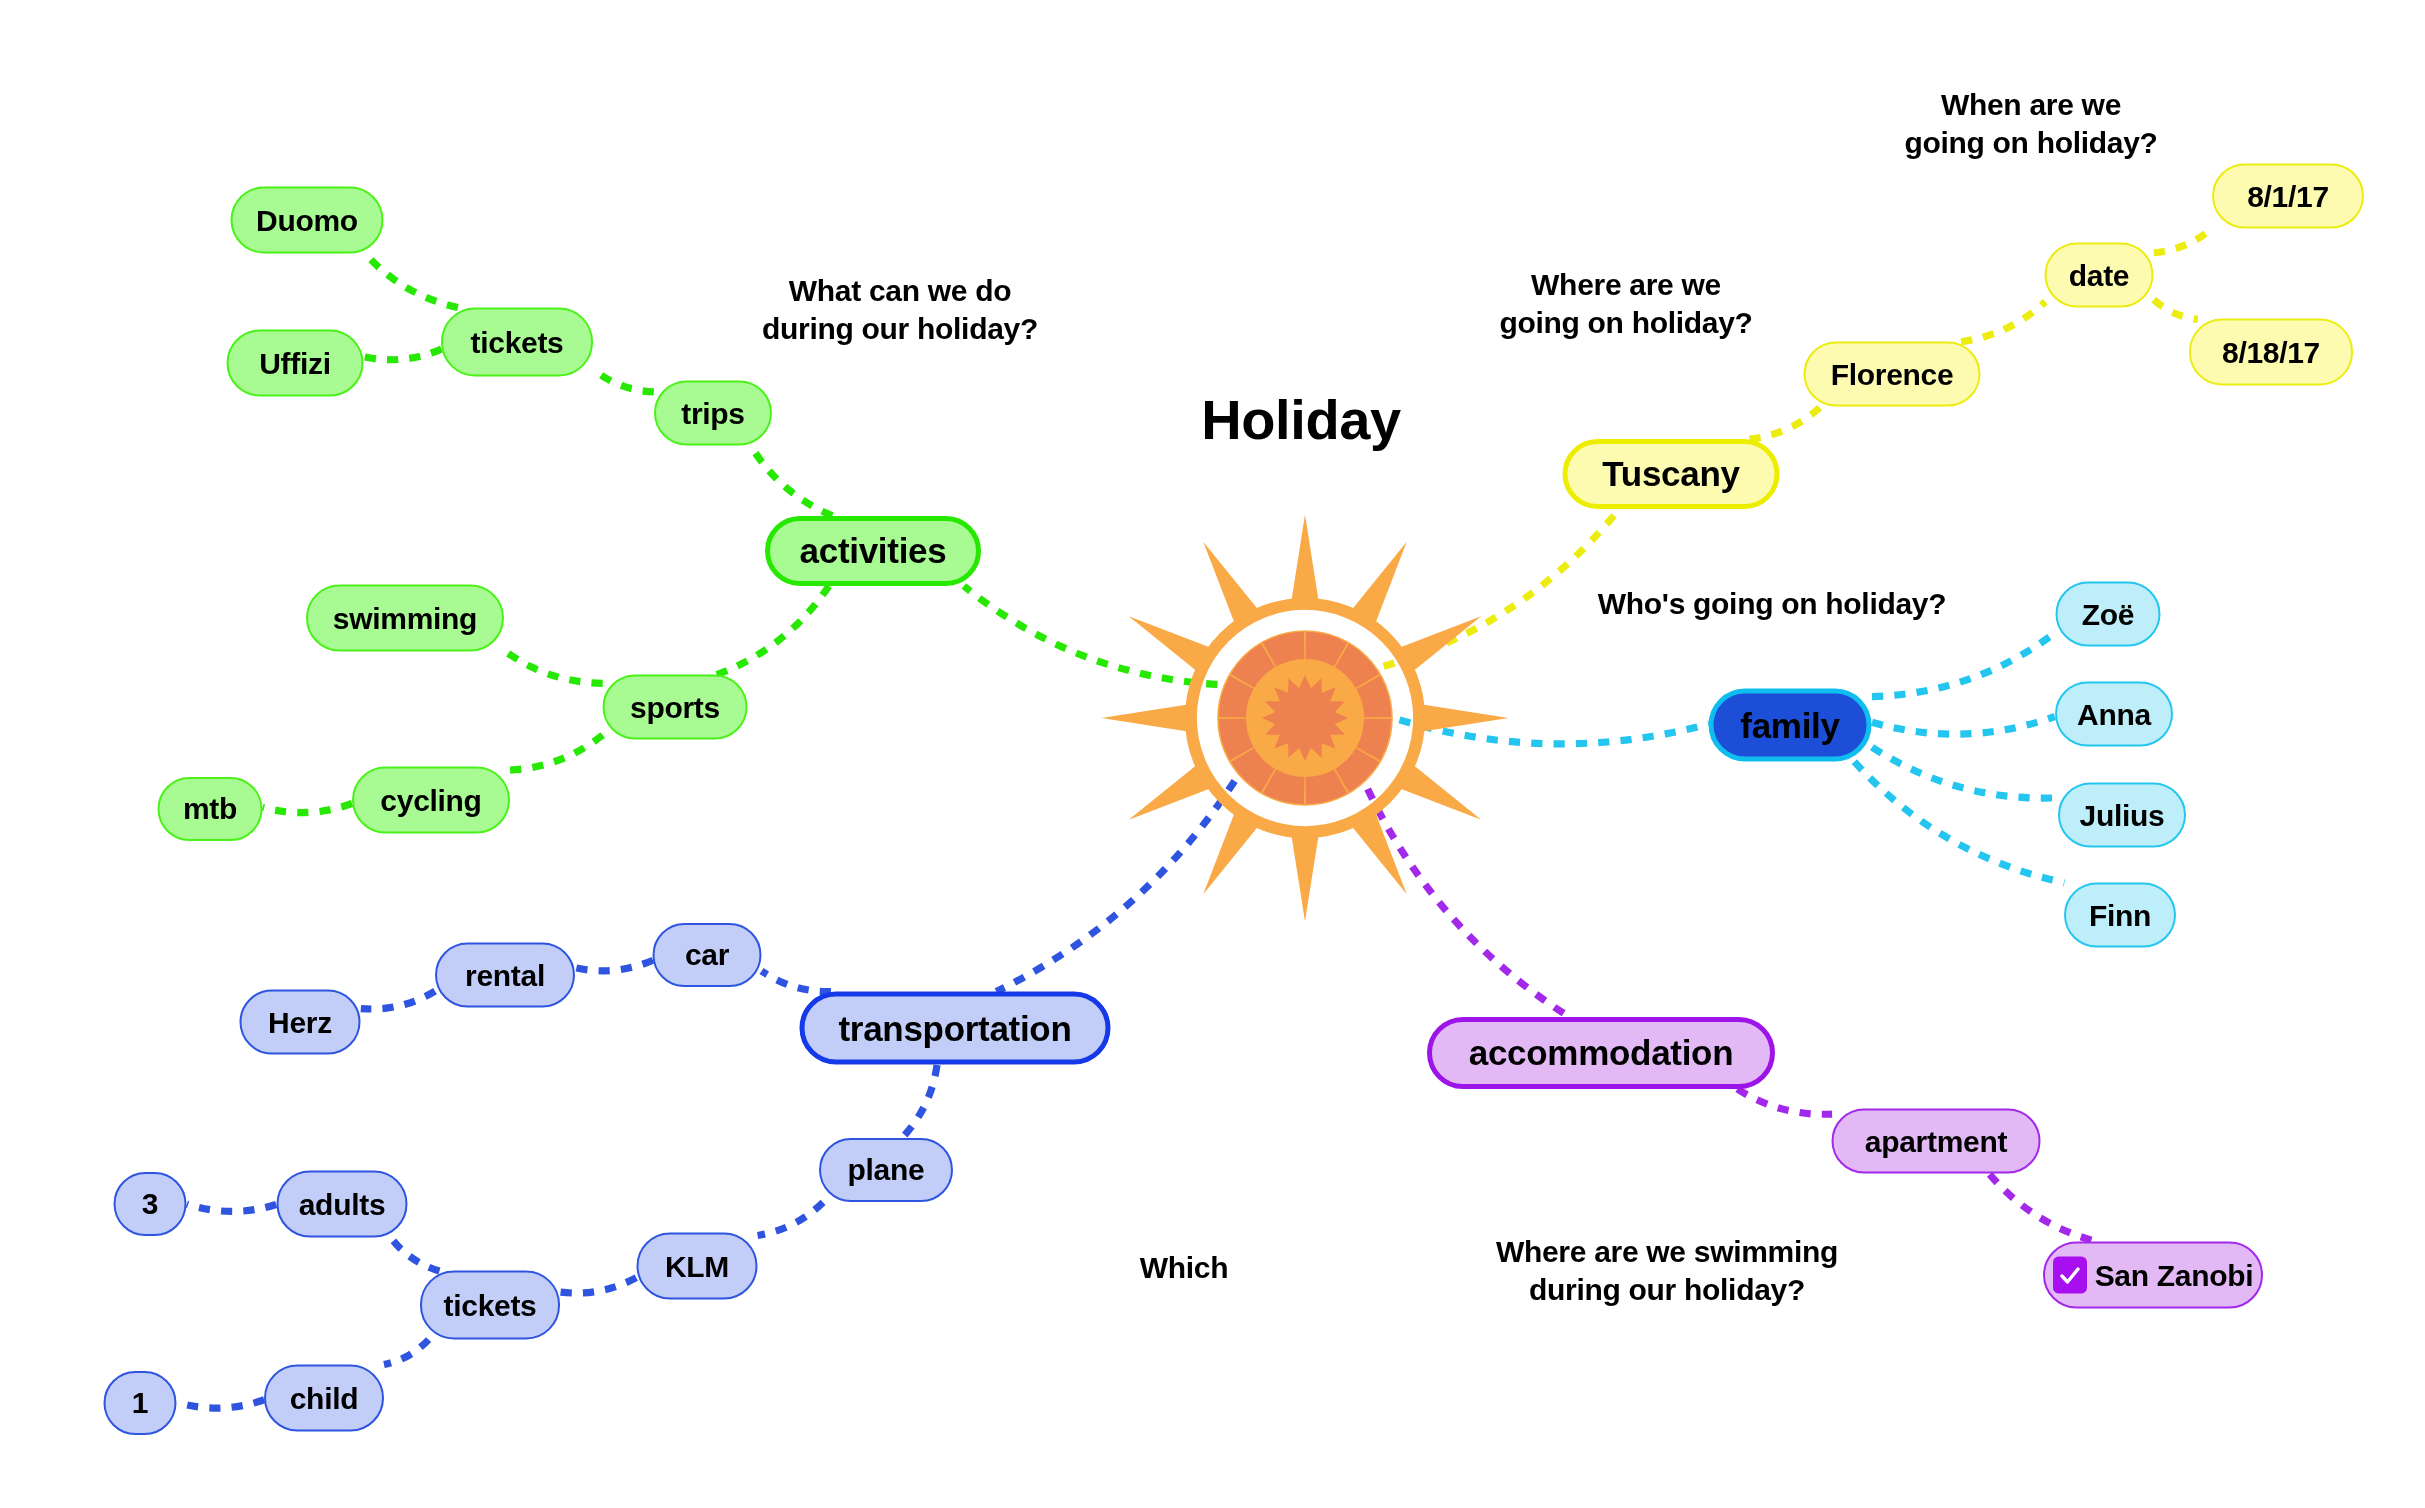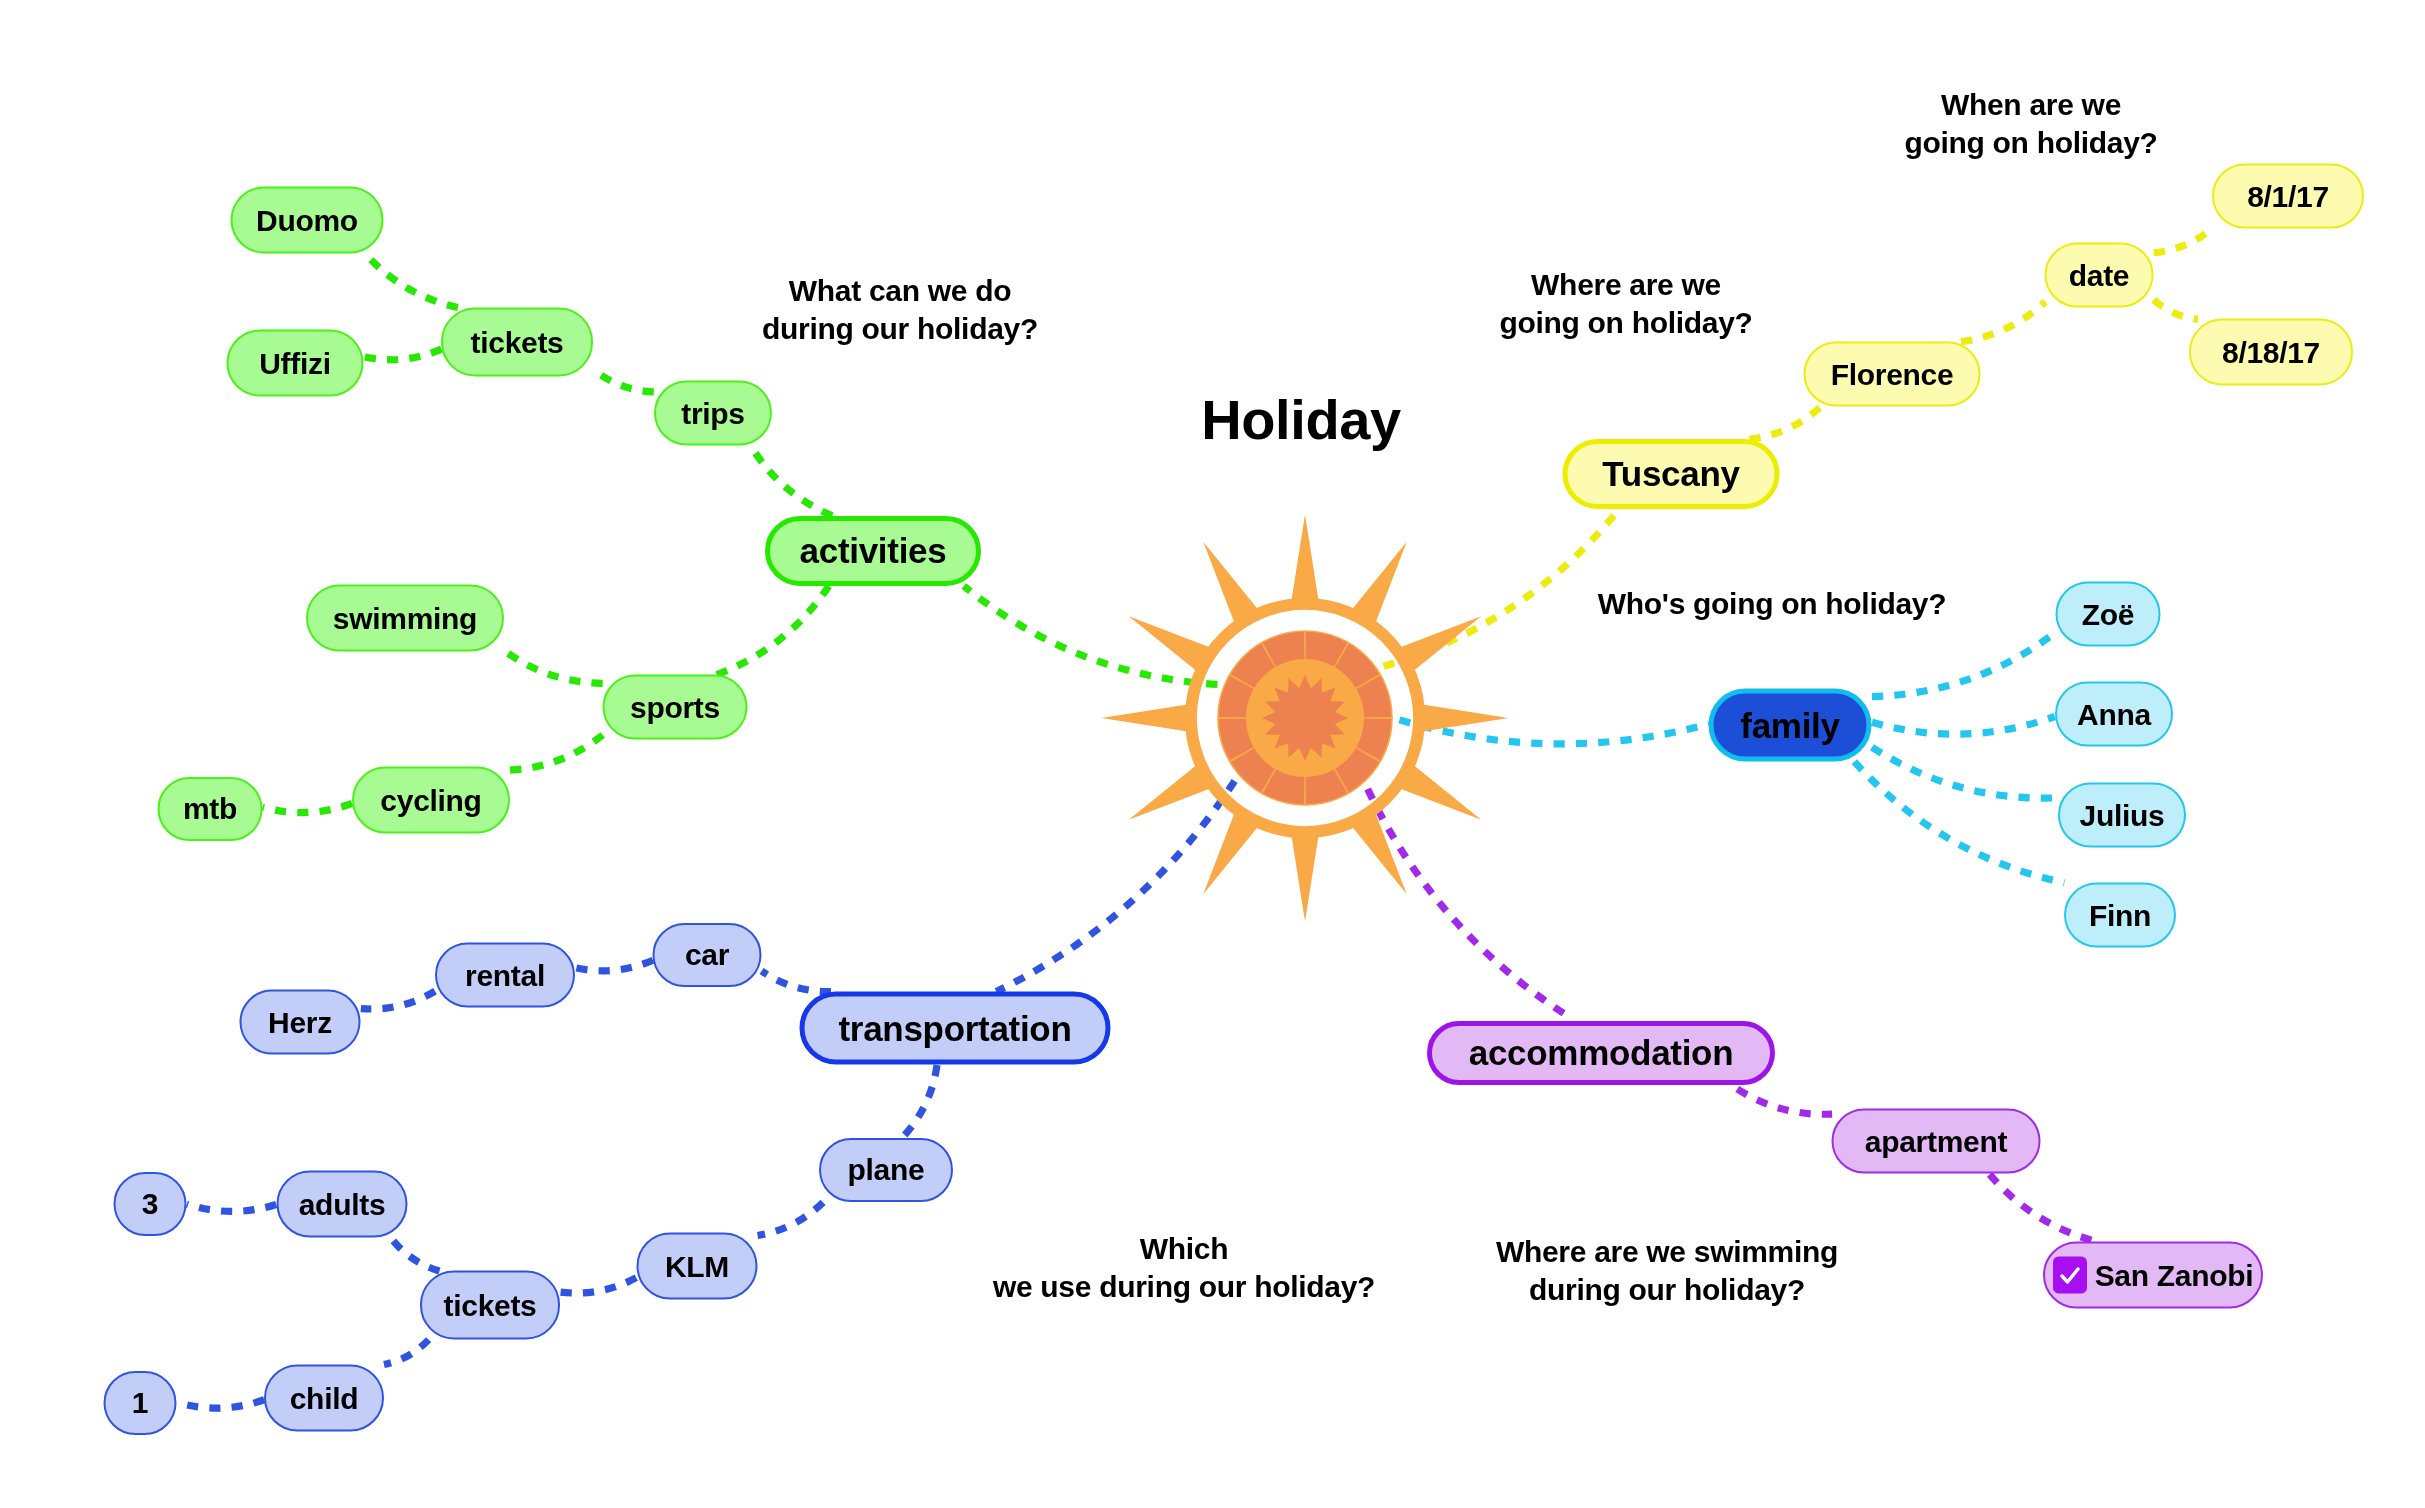--- a/index.html
+++ b/index.html
@@ -179,21 +179,20 @@
       </div>
       <div class="qlabel" style="left: 2031px; top: 124px;">
         <div>When are we</div>
         <div>going on holiday?</div>
       </div>
       <div class="qlabel" style="left: 1772px; top: 604px;">
         <div>Who's going on holiday?</div>
       </div>
       <div class="qlabel" style="left: 1184px; top: 1268px;">
         <div>Which</div>
-        <div>we use during our holiday?</div>
       </div>
       <div class="qlabel" style="left: 1667px; top: 1271px;">
         <div>Where are we swimming</div>
         <div>during our holiday?</div>
       </div>
     </div>
   <div id="nodes">
       <div class="node main t-green" style="left: 873px; top: 551px; width: 216px; height: 70px; border-radius: 35px;">
         <span>activities</span>
       </div>
@@ -277,21 +276,21 @@
       </div>
       <div class="node leaf t-blue" style="left: 150px; top: 1204px; width: 73px; height: 64px; border-radius: 32px;">
         <span>3</span>
       </div>
       <div class="node leaf t-blue" style="left: 324px; top: 1398px; width: 120px; height: 67px; border-radius: 34px;">
         <span>child</span>
       </div>
       <div class="node leaf t-blue" style="left: 140px; top: 1403px; width: 73px; height: 64px; border-radius: 32px;">
         <span>1</span>
       </div>
-      <div class="node main t-purple" style="left: 1601px; top: 1053px; width: 348px; height: 64px; border-radius: 36px;">
+      <div class="node main t-purple" style="left: 1601px; top: 1053px; width: 348px; height: 72px; border-radius: 36px;">
         <span>accommodation</span>
       </div>
       <div class="node leaf t-purple" style="left: 1936px; top: 1141px; width: 209px; height: 65px; border-radius: 33px;">
         <span>apartment</span>
       </div>
       <div class="node leaf t-purple" style="left: 2153px; top: 1275px; width: 220px; height: 67px; border-radius: 34px;">
         <span class="checkbox" style="background: rgb(168, 15, 240);">
           <svg width="24" height="24" viewBox="0 0 24 24">
             <path d="M4 12.5 L9.5 18.5 L20 5.5" fill="none" stroke="#ffffff" stroke-width="3.4" stroke-linecap="round" stroke-linejoin="round"></path>
           </svg>

